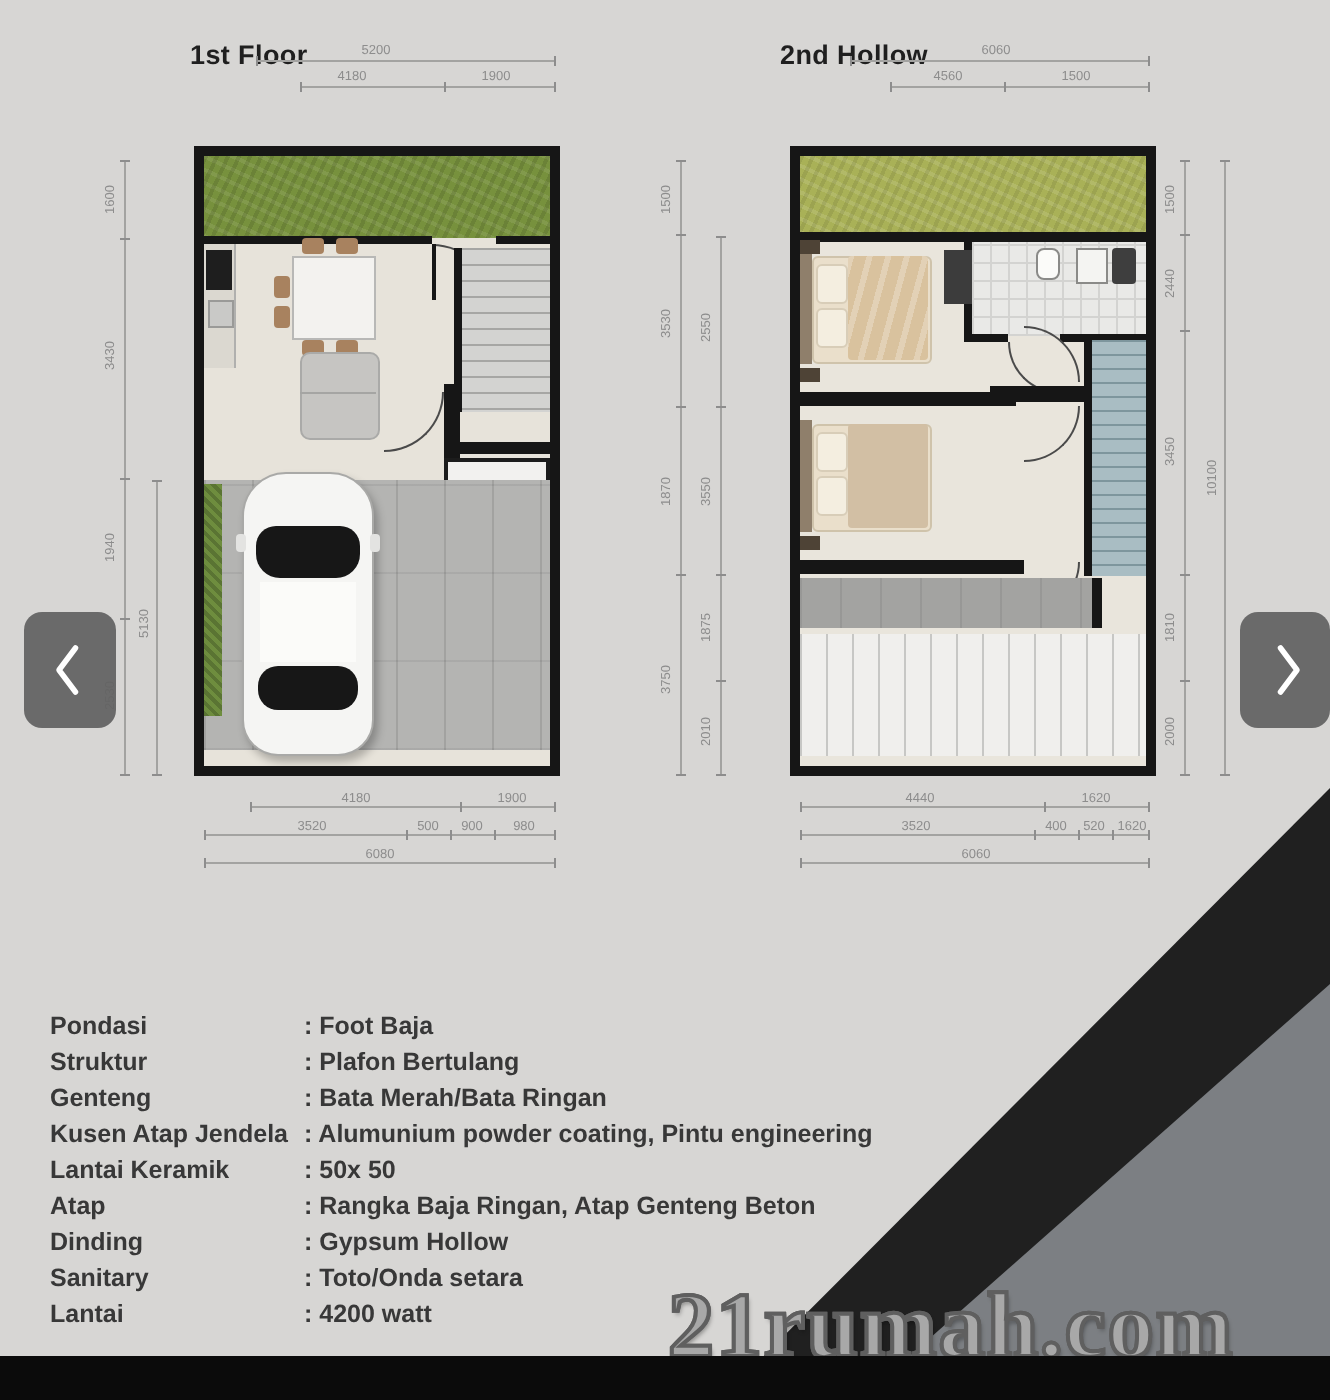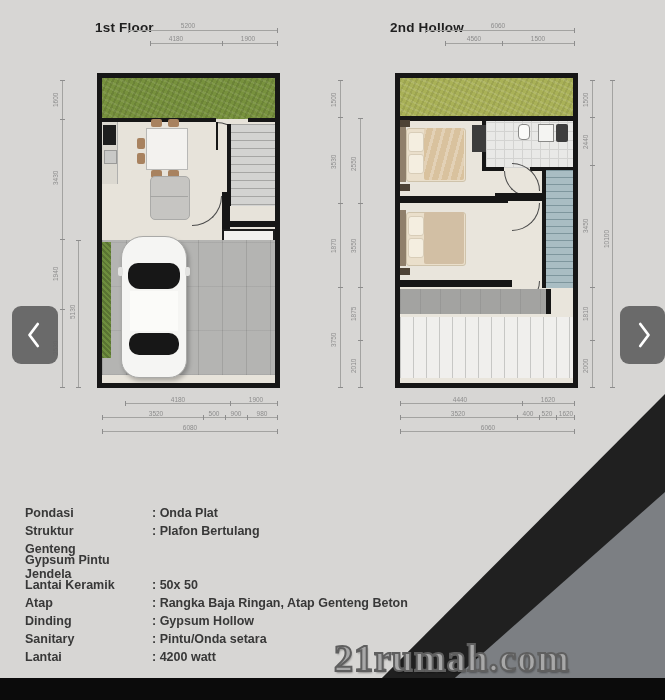--- a/index.html
+++ b/index.html
@@ -67,22 +67,22 @@
   .nav{position:absolute;width:46px;height:58px;background:rgba(98,98,98,.93);border-radius:9px;
        display:flex;align-items:center;justify-content:center;cursor:pointer;}
   
   .specs{position:absolute;left:25px;top:504px;width:560px;}
   .spec-row{display:flex;height:18px;align-items:center;font-size:12.5px;font-weight:700;color:#383838;}
   .spec-row .lab{width:127px;flex:none;}
   
   .tri{position:absolute;inset:0;background:#7c7f83;clip-path:polygon(665px 478px,665px 700px,412px 700px);}
   .band{position:absolute;inset:0;background:#202020;clip-path:polygon(665px 394px,665px 492px,430px 700px,360px 700px);}
   .wm{position:absolute;left:334px;top:636px;font-family:"Liberation Serif",serif;font-weight:700;
-      font-size:38px;letter-spacing:1px;color:#a8a8a8;-webkit-text-stroke:2px #5f5f5f;
-      text-shadow:1px 2px 2px rgba(0,0,0,.35);}
+      font-size:46px;letter-spacing:1px;color:#a8a8a8;-webkit-text-stroke:2px #5f5f5f;
+      text-shadow:1px 2px 2px rgba(0,0,0,.35);text-decoration:underline;}
   .botbar{position:absolute;left:0;top:678px;width:665px;height:22px;background:#0b0b0b;}
 </style>
 </head>
 <body>
 
 <div class="stage">
 
   <div class="ftitle" style="left:95px;top:20px;">1st Floor</div>
 
   <div class="dh" style="left:128px;top:30px;width:150px;"></div>
@@ -264,47 +264,49 @@
   </div>
   <div class="nav" style="left:620px;top:306px;width:45px;">
     <svg viewBox="0 0 24 32" width="22" height="30">
       <polyline points="9,4 18,16 9,28" fill="none" stroke="#ffffff" stroke-width="3" stroke-linecap="round" stroke-linejoin="round"></polyline>
     </svg>
   </div>
 
   <div class="specs">
     <div class="spec-row">
         <span class="lab">Pondasi</span>
-        <span class="val">: Onda Plat</span>
+        <span class="val">: Foot Baja</span>
       </div>
     <div class="spec-row">
         <span class="lab">Struktur</span>
         <span class="val">: Plafon Bertulang</span>
       </div>
     <div class="spec-row">
         <span class="lab">Genteng</span>
-      </div>
-    <div class="spec-row">
-        <span class="lab">Gypsum Pintu Jendela</span>
+        <span class="val">: Bata Merah/Bata Ringan</span>
+      </div>
+    <div class="spec-row">
+        <span class="lab">Kusen Atap Jendela</span>
+        <span class="val">: Alumunium powder coating, Pintu engineering</span>
       </div>
     <div class="spec-row">
         <span class="lab">Lantai Keramik</span>
         <span class="val">: 50x 50</span>
       </div>
     <div class="spec-row">
         <span class="lab">Atap</span>
         <span class="val">: Rangka Baja Ringan, Atap Genteng Beton</span>
       </div>
     <div class="spec-row">
         <span class="lab">Dinding</span>
         <span class="val">: Gypsum Hollow</span>
       </div>
     <div class="spec-row">
         <span class="lab">Sanitary</span>
-        <span class="val">: Pintu/Onda setara</span>
+        <span class="val">: Toto/Onda setara</span>
       </div>
     <div class="spec-row">
         <span class="lab">Lantai</span>
         <span class="val">: 4200 watt</span>
       </div>
   </div>
 
   <div class="tri"></div>
   <div class="band"></div>
   <div class="wm">21rumah.com</div>

